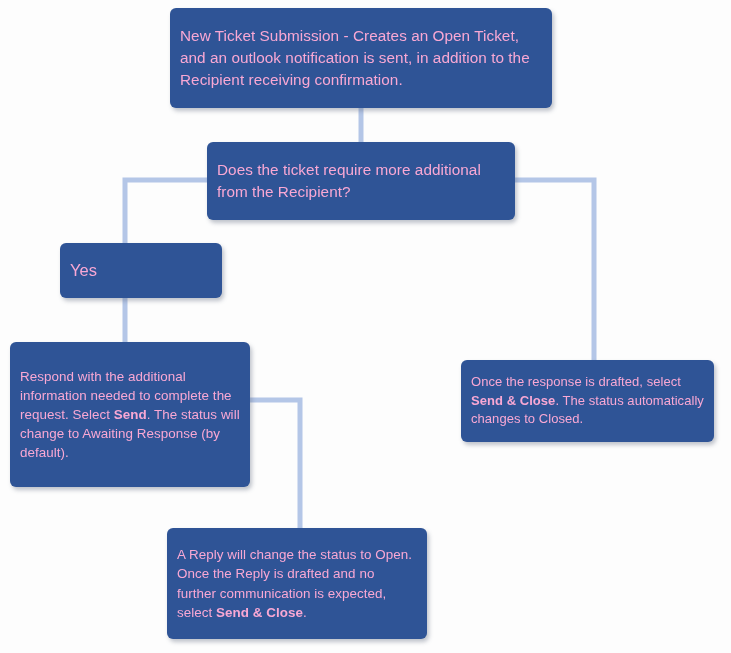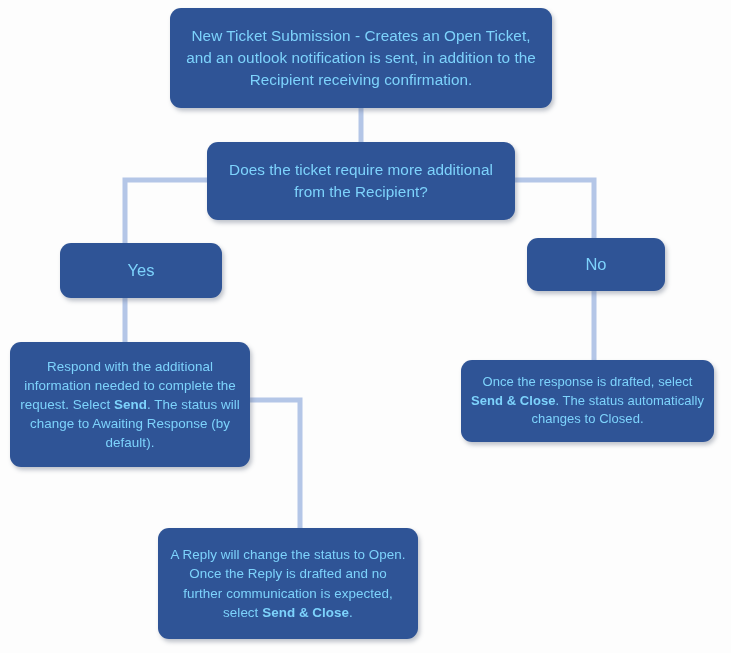--- a/index.html
+++ b/index.html
@@ -23,27 +23,27 @@
     left: 0; top: 0;
     width: 731px;
     height: 653px;
     z-index: 1;
     pointer-events: none;
   }
   .node {
     position: absolute;
     z-index: 2;
     background: #2f5496;
-    color: #7dd3fc;
-    border-radius: 11px;
+    color: #f9a8d4;
+    border-radius: 6px;
     box-shadow: 2px 3px 4px rgba(90,100,120,0.38);
     display: flex;
     align-items: center;
     justify-content: center;
-    text-align: center;
+    text-align: left;
     box-sizing: border-box;
     line-height: 1.42;
     letter-spacing: 0.05px;
   }
   .node .txt {
     display: block;
     width: 100%;
     padding: 0 10px;
     box-sizing: border-box;
   }
@@ -60,29 +60,29 @@
   }
   #node-yes {
     left: 60px; top: 243px; width: 162px; height: 55px;
     font-size: 16.5px;
   }
   #node-no {
     left: 527px; top: 238px; width: 138px; height: 53px;
     font-size: 16.5px;
   }
   #node-respond {
-    left: 10px; top: 342px; width: 240px; height: 125px;
+    left: 10px; top: 342px; width: 240px; height: 145px;
     font-size: 13.4px;
   }
   #node-sendclose {
     left: 461px; top: 360px; width: 253px; height: 82px;
     font-size: 13px;
   }
   #node-reply {
-    left: 158px; top: 528px; width: 260px; height: 111px;
+    left: 167px; top: 528px; width: 260px; height: 111px;
     font-size: 13.4px;
   }
 </style>
 </head>
 <body>
 
 <div id="canvas">
 
   <svg id="connector-layer" width="731" height="653" viewBox="0 0 731 653" xmlns="http://www.w3.org/2000/svg">
     <g stroke="#b4c6e7" stroke-width="5" fill="none" stroke-linecap="butt" stroke-linejoin="miter">
@@ -102,23 +102,20 @@
   </div>
 
   <div class="node" id="node-decision">
     <span class="txt">Does the ticket require more additional from the Recipient?</span>
   </div>
 
   <div class="node" id="node-yes">
     <span class="txt">Yes</span>
   </div>
 
-  <div class="node" id="node-no">
-    <span class="txt">No</span>
-  </div>
 
   <div class="node" id="node-respond">
     <span class="txt"><span>Respond with the additional information needed to complete the request. Select </span><b>Send</b><span>. The status will change to Awaiting Response (by default).</span></span>
   </div>
 
   <div class="node" id="node-sendclose">
     <span class="txt"><span>Once the response is drafted, select </span><b>Send &amp; Close</b><span>. The status automatically changes to Closed.</span></span>
   </div>
 
   <div class="node" id="node-reply">

